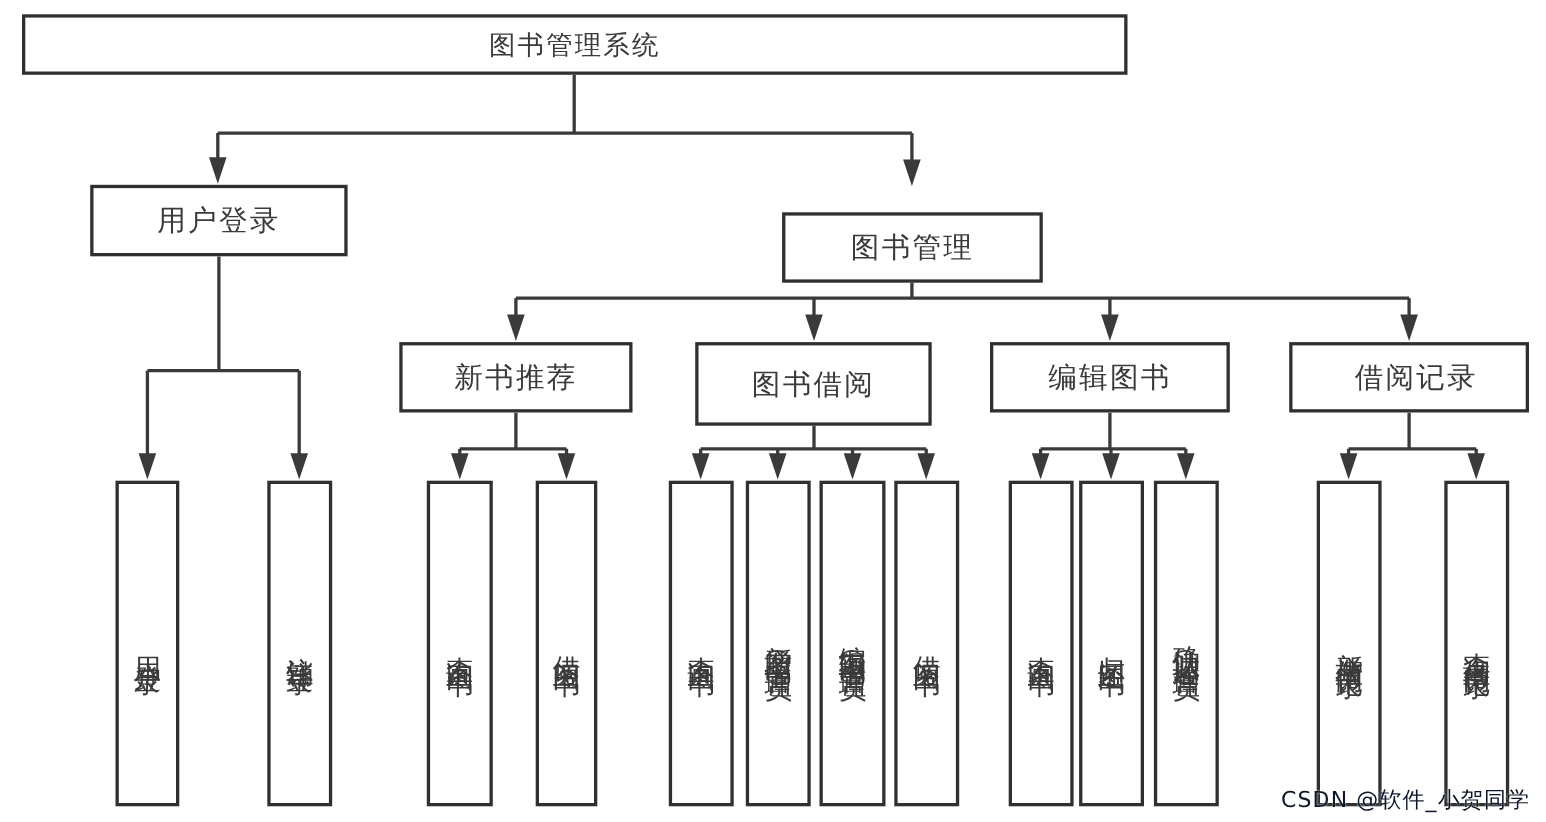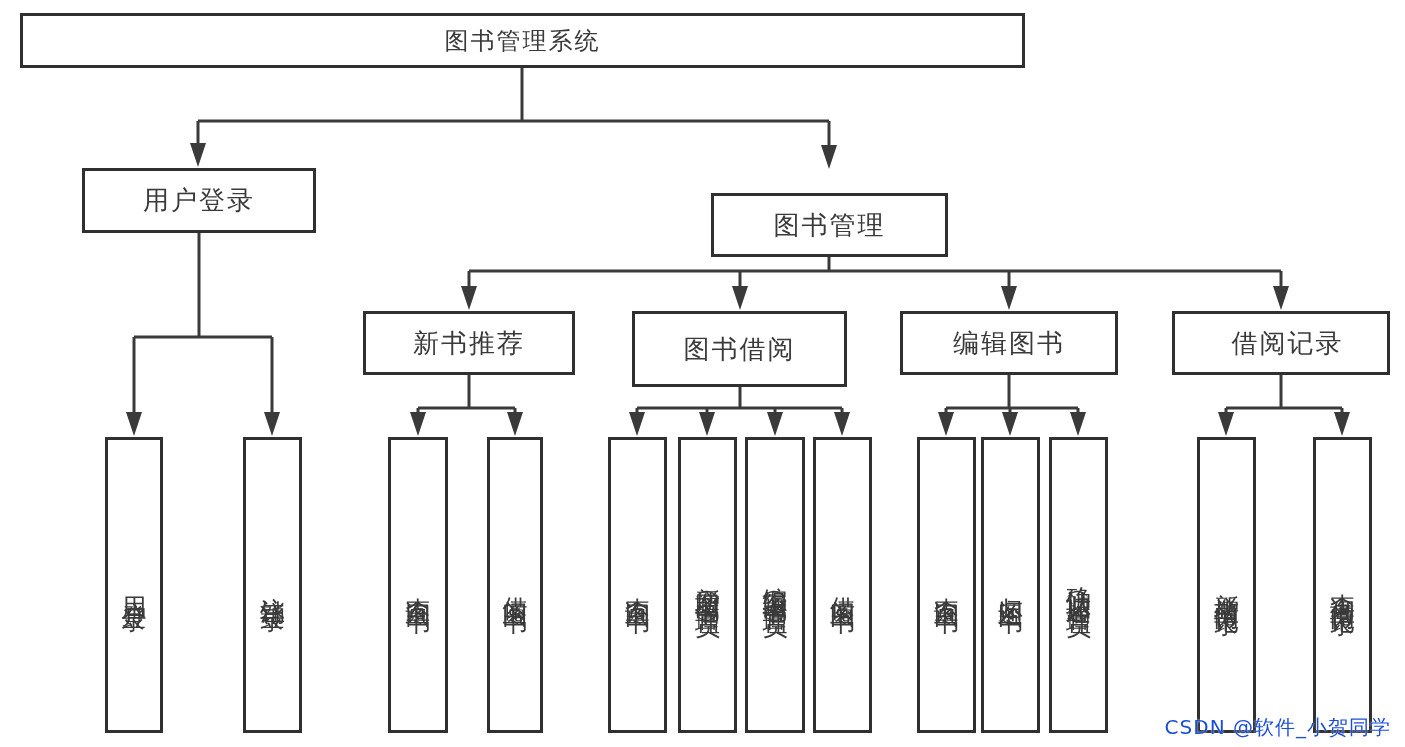--- a/index.html
+++ b/index.html
@@ -48,21 +48,21 @@
     text-orientation: mixed;
     font-size: 25px;
     letter-spacing: 4px;
     line-height: 1;
   }
   .watermark {
     position: absolute;
     right: 14px;
     bottom: 6px;
     font-size: 20px;
-    color: #1d4ed8;
+    color: #0f172a;
     text-shadow: 0 0 2px #ffffff;
     z-index: 3;
     white-space: nowrap;
     letter-spacing: 1px;
   }
 </style>
 </head>
 <body>
 
 <div id="stage">

